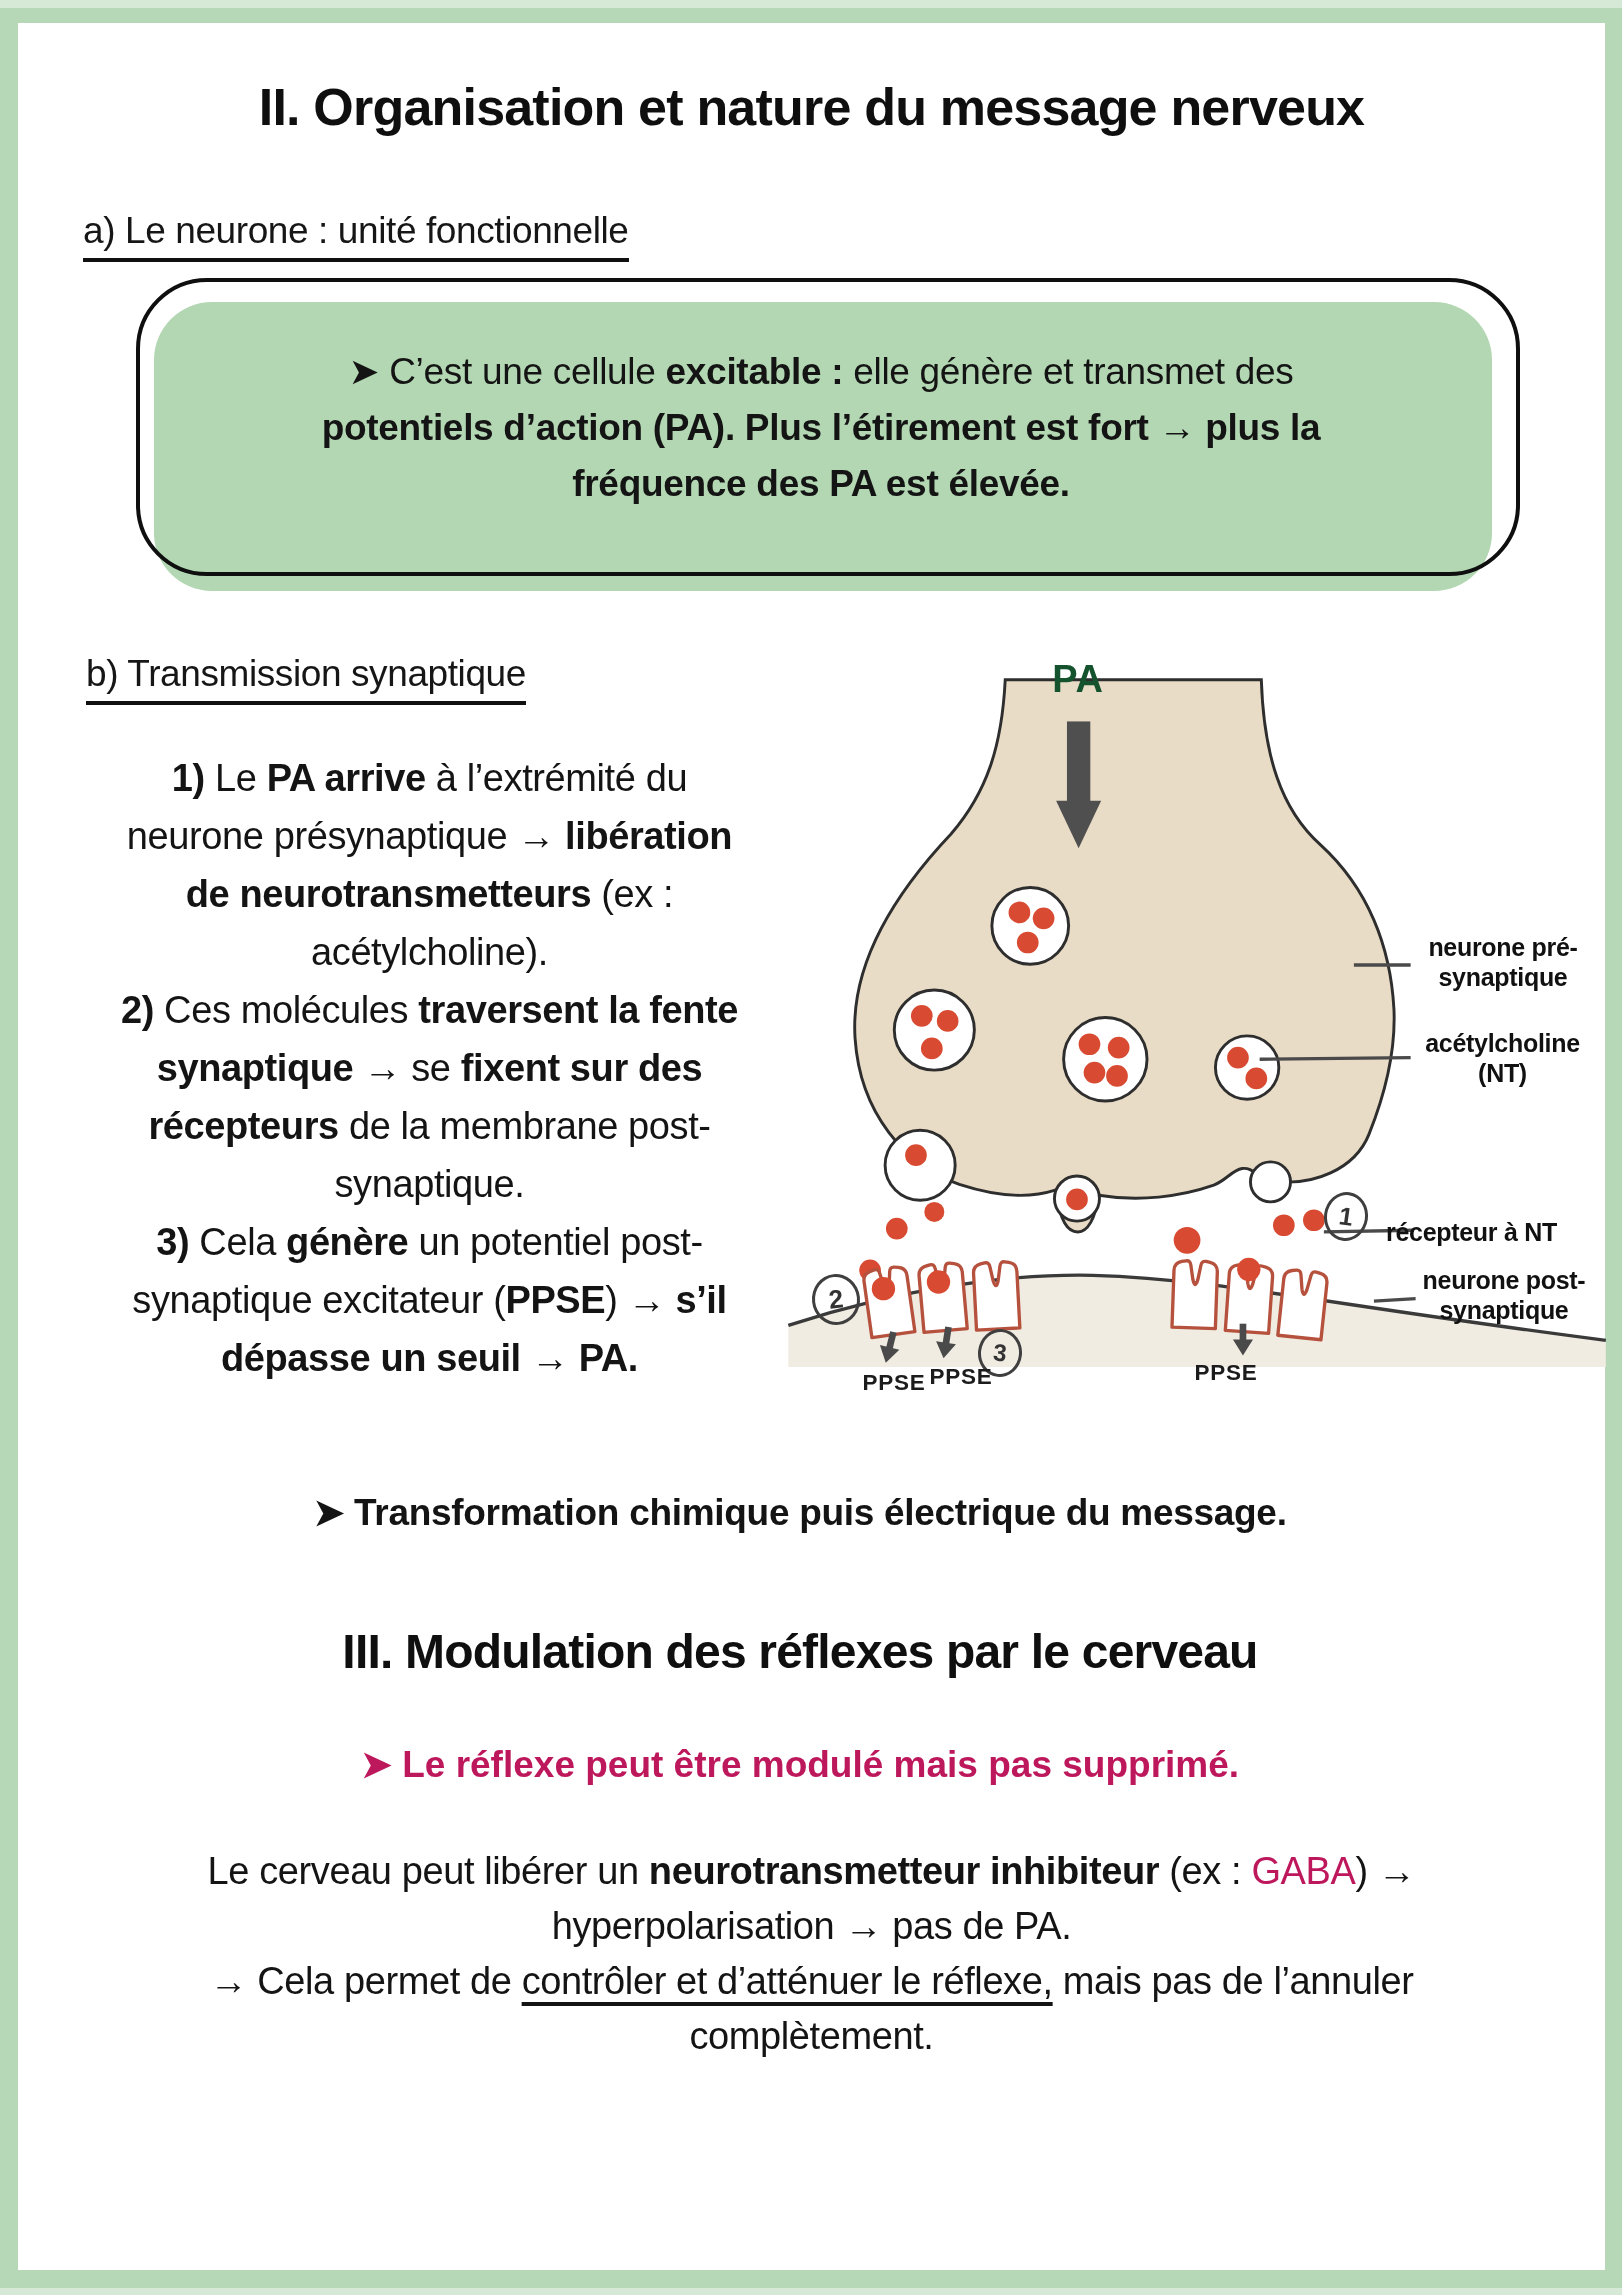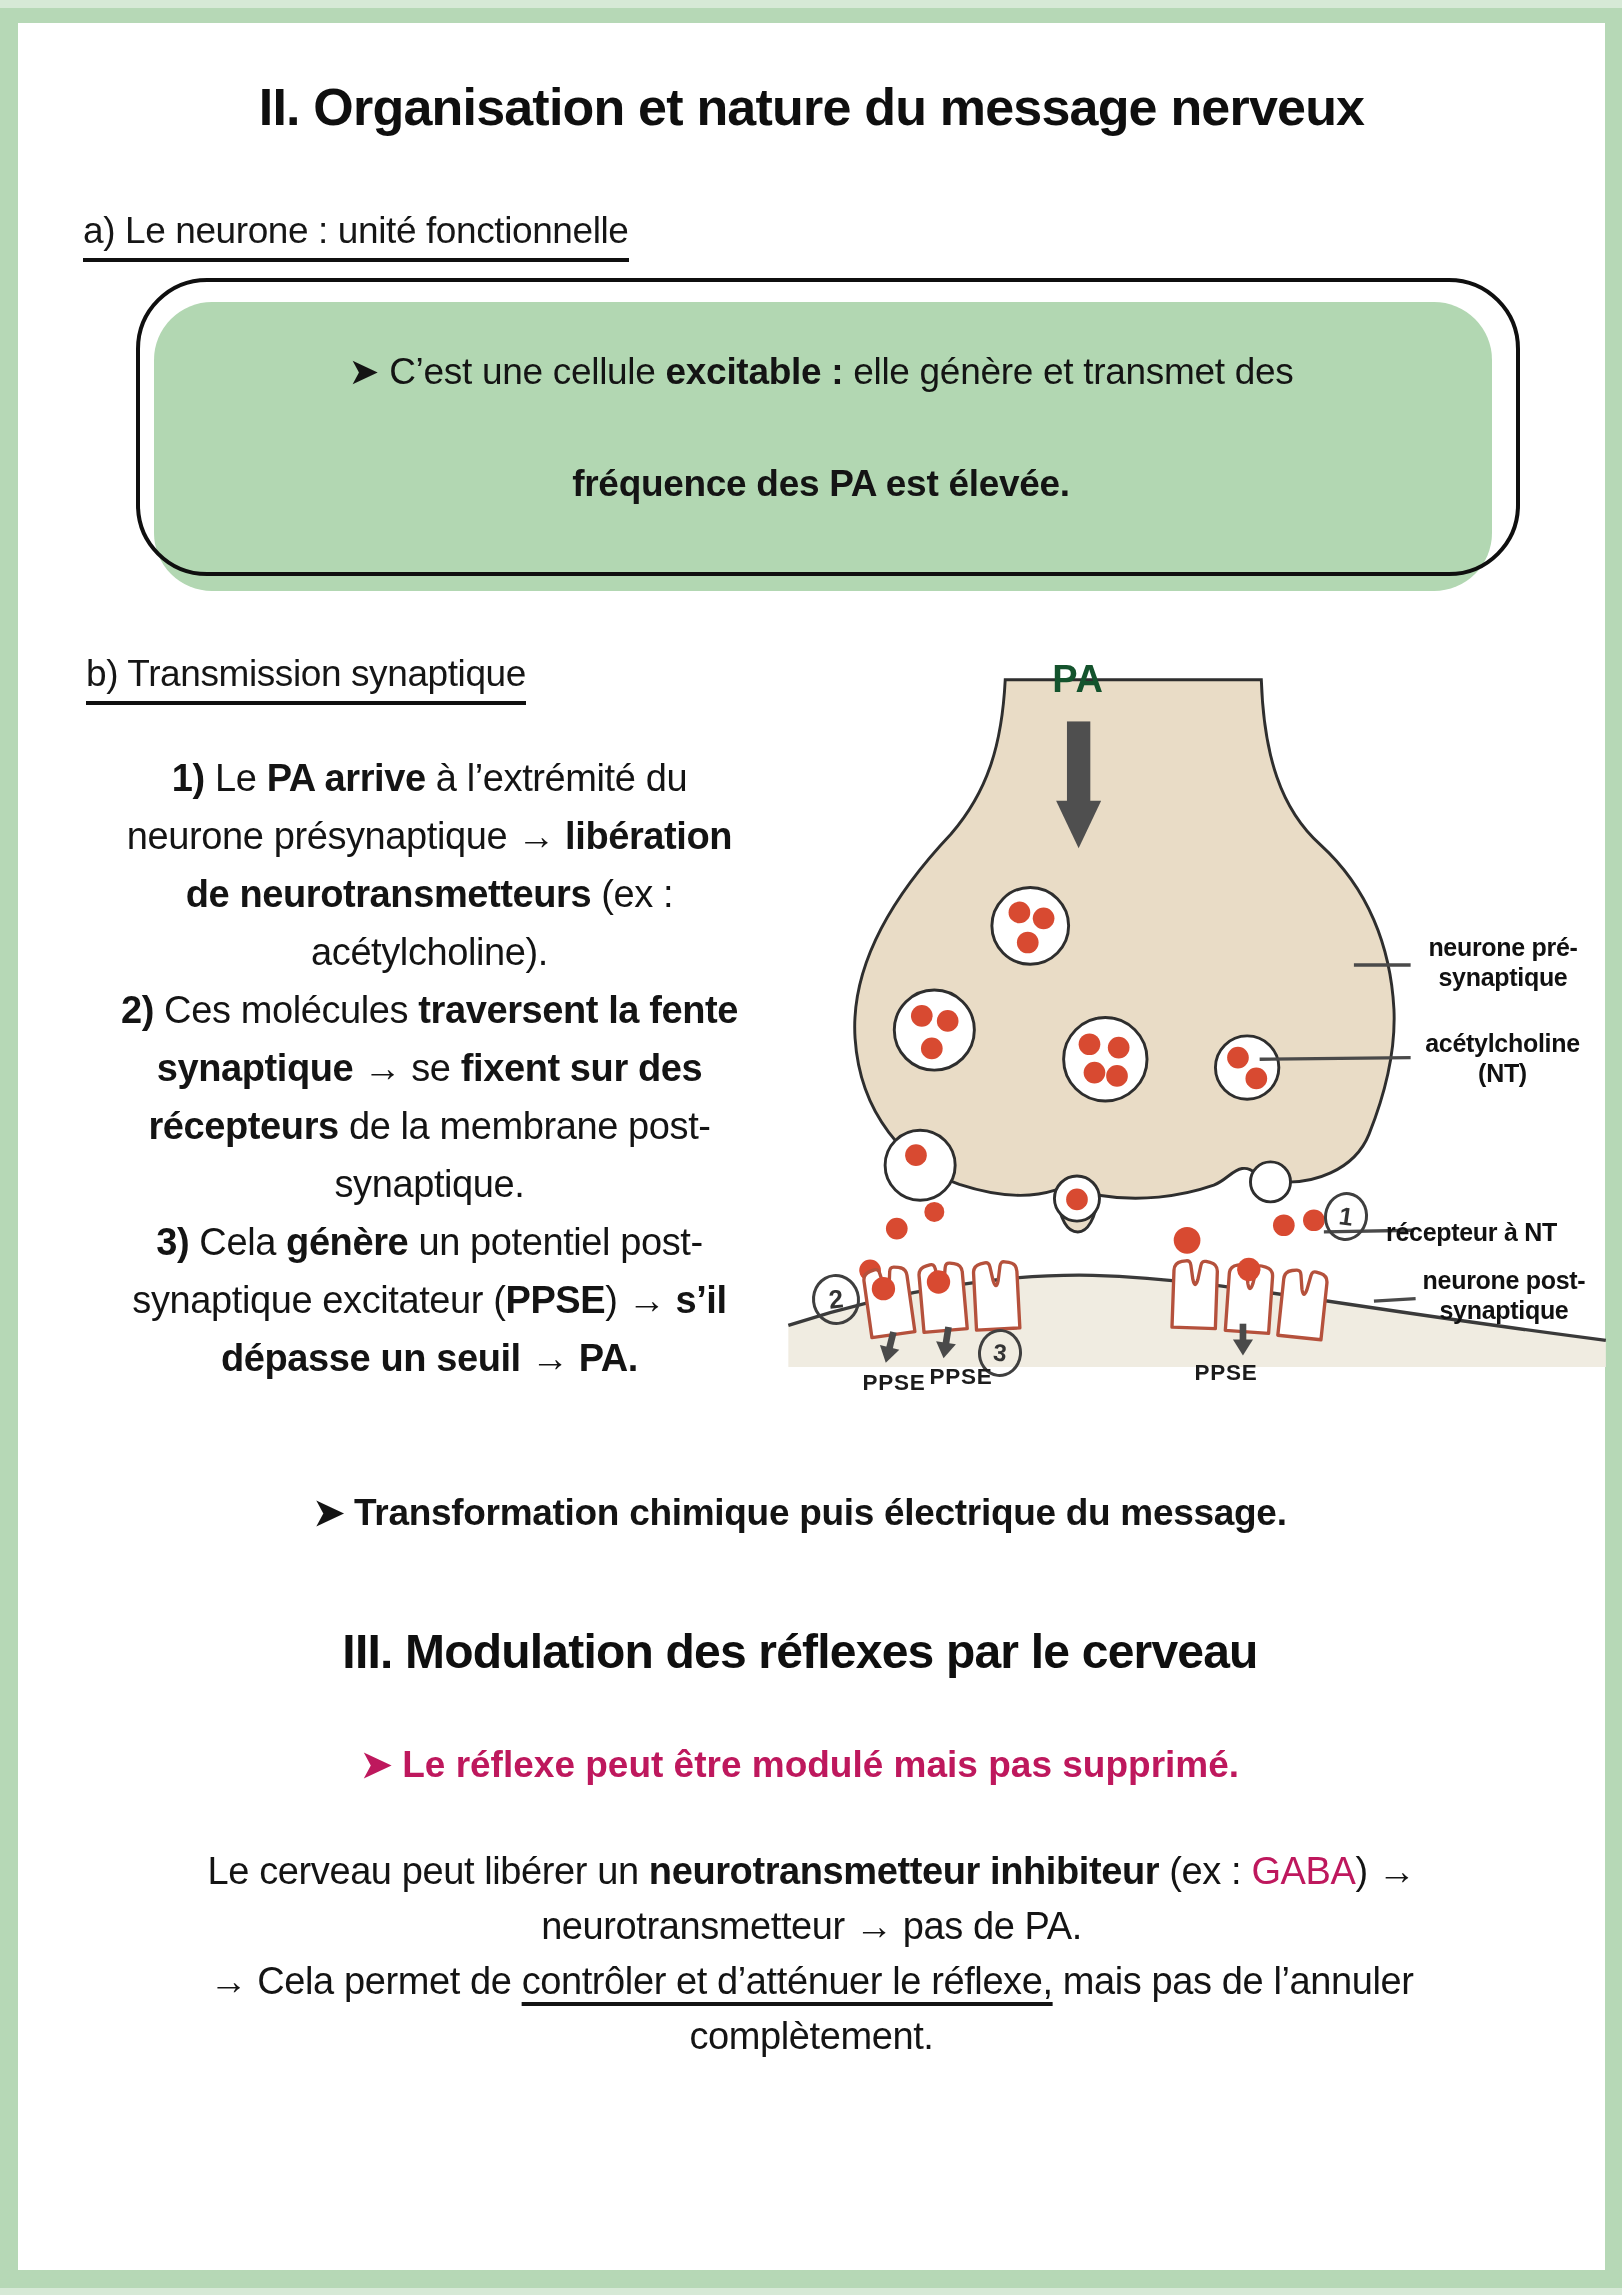--- a/index.html
+++ b/index.html
@@ -101,21 +101,21 @@
 <div class="abs edge-strip" style="bottom:0;"></div>
 
 <div class="abs page-title">II. Organisation et nature du message nerveux</div>
 
 <div class="abs" style="left:83px;top:210px;">
   <span class="sub-heading">a) Le neurone : unité fonctionnelle</span>
 </div>
 
 <div class="abs box-fill"></div>
 <div class="abs box-outline"></div>
-<div class="abs box-text"><span>➤ C’est une cellule </span><span class="b">excitable :</span><span> elle génère et transmet des</span><br><br><span class="b">fréquence des PA est élevée.</span></div>
+<div class="abs box-text"><span>➤ C’est une cellule </span><span class="b">excitable :</span><span> elle génère et transmet des</span><br><span class="b">potentiels d’action (PA). Plus l’étirement est fort → plus la</span><br><span class="b">fréquence des PA est élevée.</span></div>
 
 <div class="abs" style="left:86px;top:653px;">
   <span class="sub-heading">b) Transmission synaptique </span>
 </div>
 
 <div class="abs steps-text"><span class="b">1)</span><span> Le </span><span class="b">PA arrive</span><span> à l’extrémité du</span><br><span>neurone présynaptique → </span><span class="b">libération</span><br><span class="b">de neurotransmetteurs</span><span> (ex :</span><br><span>acétylcholine).</span><br><span class="b">2)</span><span> Ces molécules </span><span class="b">traversent la fente</span><br><span class="b">synaptique</span><span> → se </span><span class="b">fixent sur des</span><br><span class="b">récepteurs</span><span> de la membrane post-</span><br><span>synaptique.</span><br><span class="b">3)</span><span> Cela </span><span class="b">génère</span><span> un potentiel post-</span><br><span>synaptique excitateur (</span><span class="b">PPSE</span><span>) → </span><span class="b">s’il</span><br><span class="b">dépasse un seuil → PA.</span></div>
 
 <div class="abs diagram">
   <svg width="830" height="805" viewBox="0 0 995 965">
 
@@ -249,14 +249,14 @@
   <div class="abs d-label lbl-post">neurone post-
 synaptique</div>
 </div>
 
 <div class="abs center-line trans-note"><span class="b">➤ Transformation chimique puis électrique du message.</span></div>
 
 <div class="abs center-line heading-iii">III. Modulation des réflexes par le cerveau</div>
 
 <div class="abs center-line red-note"><span class="b red">➤ Le réflexe peut être modulé mais pas supprimé.</span></div>
 
-<div class="abs brain-text"><span>Le cerveau peut libérer un </span><span class="b">neurotransmetteur inhibiteur</span><span> (ex : </span><span class="red">GABA</span><span>) →</span><br><span>neurotransmetteur → pas de PA.</span><br><span>→ Cela permet de </span><span class="u">contrôler et d’atténuer le réflexe,</span><span> mais pas de l’annuler</span><br><span>complètement.</span></div>
+<div class="abs brain-text"><span>Le cerveau peut libérer un </span><span class="b">neurotransmetteur inhibiteur</span><span> (ex : </span><span class="red">GABA</span><span>) →</span><br><span>hyperpolarisation → pas de PA.</span><br><span>→ Cela permet de </span><span class="u">contrôler et d’atténuer le réflexe,</span><span> mais pas de l’annuler</span><br><span>complètement.</span></div>
 
 
 </body></html>

